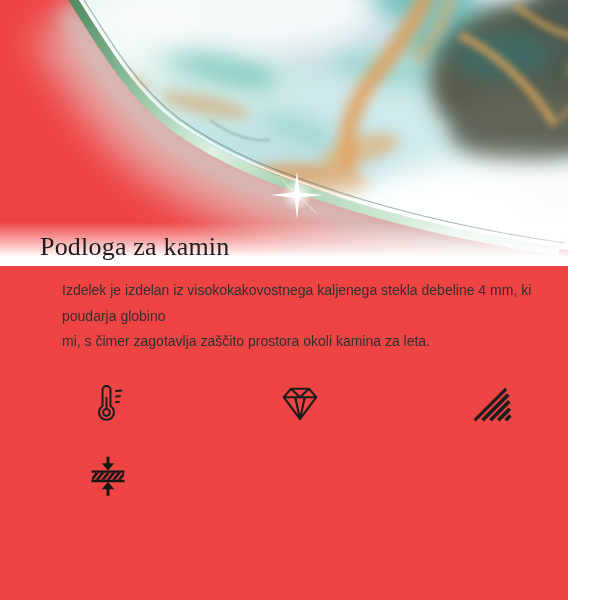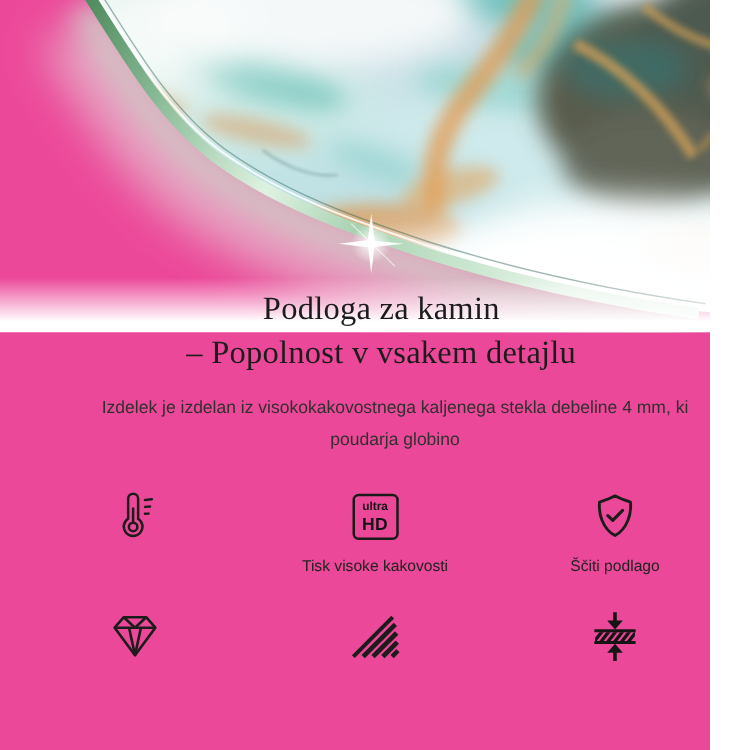--- a/index.html
+++ b/index.html
@@ -1,18 +1,18 @@
 <!DOCTYPE html>
 <html><head>
 <meta charset="utf-8">
 <style>
   html,body{margin:0;padding:0;background:#ffffff;}
   .stage{
-    position:relative;width:568px;height:600px;background:#ec4899;overflow:hidden;
-    font-family:"Liberation Sans",sans-serif;color:#1d1d1d;text-align:center;
+    position:relative;width:568px;height:600px;background:#ef4444;overflow:hidden;
+    font-family:"Liberation Sans",sans-serif;color:#1d1d1d;
   }
   .hero{position:absolute;top:0;left:0;width:600px;height:266px;}
   .content{position:absolute;top:229px;left:0;width:600px;}
   h1{
     margin:0 30px 0 40px;font-family:"Liberation Serif","DejaVu Serif",serif;
     font-weight:400;font-size:26px;line-height:35px;color:#1c1c1c;letter-spacing:.2px;
   }
   .desc{
     margin:14px 30px 0 38px;font-size:14px;line-height:25.5px;color:#303030;
   }
@@ -153,60 +153,43 @@
         <path d="M271,195 L295,192 L323,195 L295,198 Z" fill="#ffffff" opacity="0.95"></path>
         <circle cx="297" cy="195" r="2.6" fill="#ffffff"></circle>
       </g>
 
       <rect x="0" y="222" width="600" height="44" fill="url(#fadeW)"></rect>
     </svg>
   </div>
 
   <div class="content">
     <h1><span>Podloga za kamin</span><br>
-      <span>– Popolnost v vsakem detajlu</span></h1>
+      </h1>
 
     <p class="desc">
       <span>Izdelek je izdelan iz visokokakovostnega kaljenega stekla debeline 4 mm, ki poudarja globino</span>
+      <span>mi, s čimer zagotavlja zaščito prostora okoli kamina za leta.</span>
     </p>
 
     <div class="features">
 
       <div class="feature">
         <div class="icon-box">
           <svg width="42" height="44" viewBox="0 0 42 44">
             <path class="ln" d="M15.5,8 a4,4 0 0 1 8,0 V24 a7.5,7.5 0 1 1 -8,0 Z" stroke-width="2"></path>
             <circle class="ln" cx="19.5" cy="30.5" r="3.4" stroke-width="2"></circle>
             <line class="ln" x1="19.5" y1="15" x2="19.5" y2="27" stroke-width="2"></line>
             <line class="ln" x1="29" y1="9" x2="34.5" y2="8.4" stroke-width="2" stroke-linecap="round"></line>
             <line class="ln" x1="29" y1="14.5" x2="33" y2="14.2" stroke-width="2" stroke-linecap="round"></line>
             <line class="ln" x1="29" y1="20" x2="31.8" y2="19.9" stroke-width="2" stroke-linecap="round"></line>
           </svg>
         </div>
       </div>
 
-      <div class="feature">
-        <div class="icon-box">
-          <div class="uhd">
-            <span class="u">ultra</span>
-            <span class="hd">HD</span>
-          </div>
-        </div>
-        <div class="label">Tisk visoke kakovosti</div>
-      </div>
-
-      <div class="feature">
-        <div class="icon-box">
-          <svg width="42" height="42" viewBox="0 0 40 40">
-            <path class="ln" stroke-width="2.2" stroke-linejoin="round" d="M20,4.5 L26,7.2 L31.8,9.2 C31.8,9.2 32.4,17 29.9,23 C27.7,28.4 24,32.6 20,34.7 C16,32.6 12.3,28.4 10.1,23 C7.6,17 8.2,9.2 8.2,9.2 L14,7.2 Z"></path>
-            <path class="ln" stroke-width="2.4" stroke-linecap="round" stroke-linejoin="round" d="M14.5,19.5 L18.3,23.2 L25.8,15.5"></path>
-          </svg>
-        </div>
-        <div class="label">Ščiti podlago</div>
-      </div>
+
 
       <div class="feature">
         <div class="icon-box">
           <svg width="44" height="42" viewBox="0 0 40 40">
             <g class="ln" stroke-width="2" stroke-linejoin="round">
               <path d="M20,34.5 L4.5,13.5 L11.5,5.5 H28.5 L35.5,13.5 Z"></path>
               <path d="M4.5,13.5 H35.5"></path>
               <path d="M11.5,5.5 L20,13.5 L28.5,5.5"></path>
               <path d="M20,34.5 L15.5,13.5 M20,34.5 L24.5,13.5"></path>
             </g>

